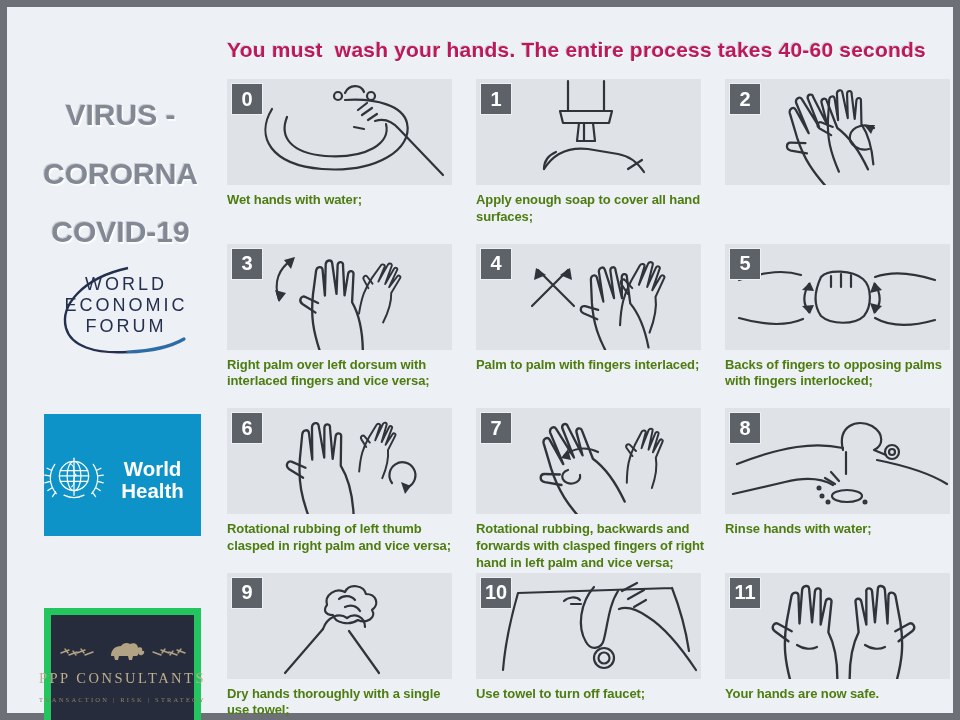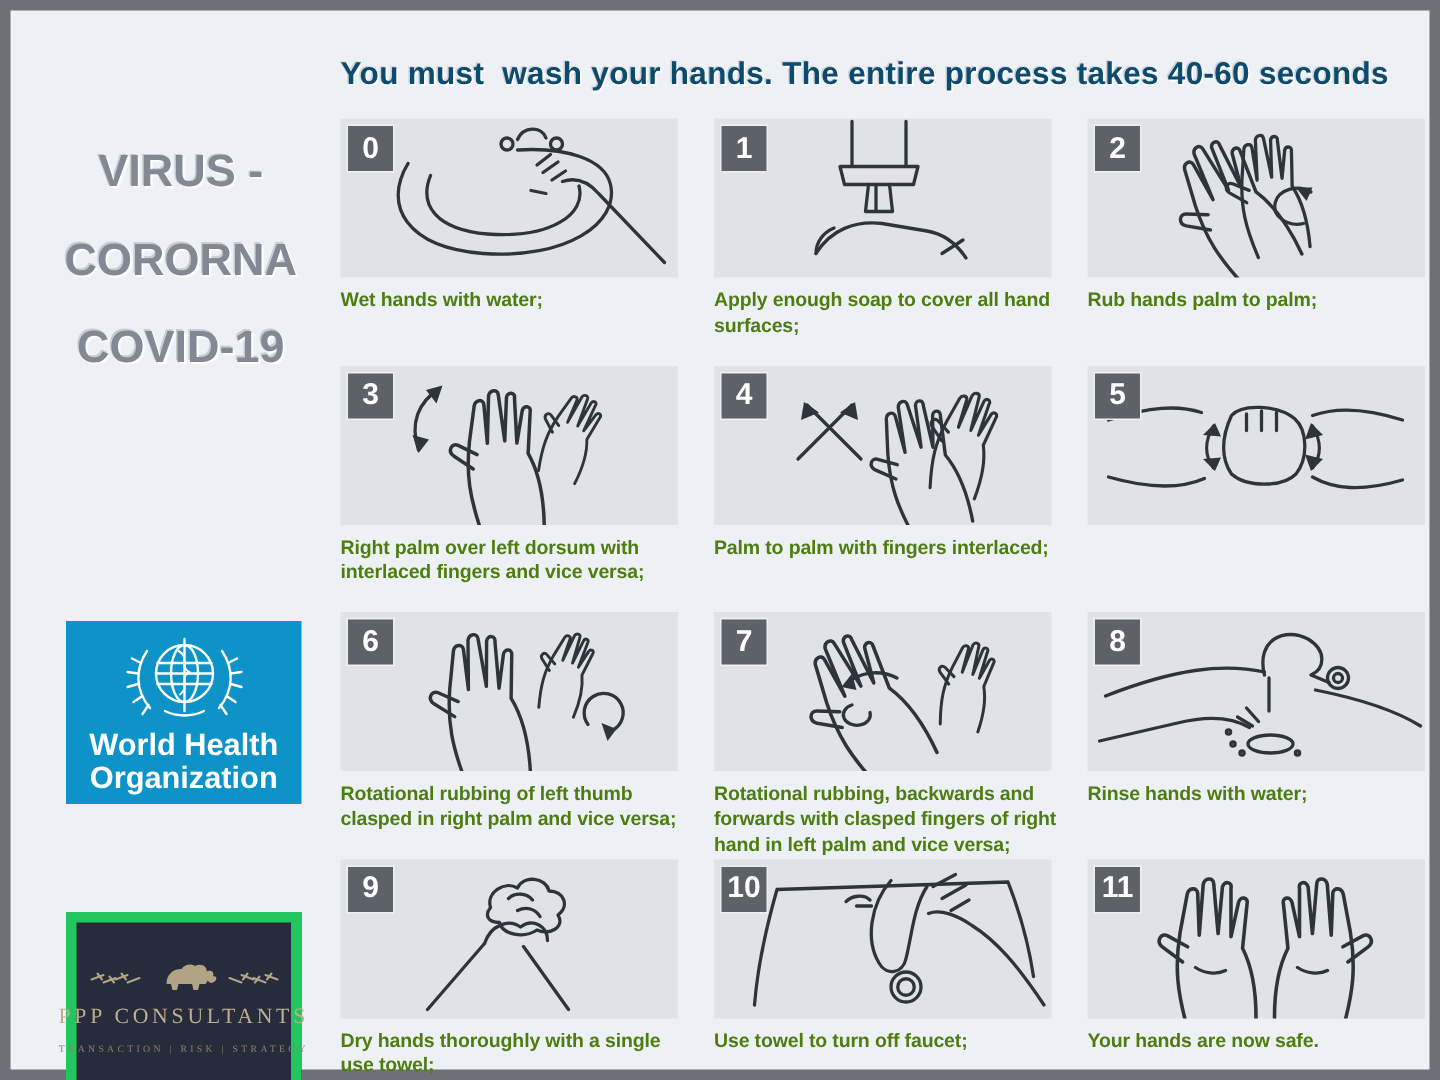--- a/index.html
+++ b/index.html
@@ -2,36 +2,36 @@
 <html><head>
 <meta charset="utf-8">
 <style>
   html,body{margin:0;padding:0;background:#fff;}
   body{width:960px;height:720px;position:relative;overflow:hidden;
        font-family:"Liberation Sans",sans-serif;-webkit-font-smoothing:antialiased;}
   .frame{position:absolute;inset:0;border:7px solid #6d7177;background:#edf0f5;box-sizing:border-box;}
   .slide{position:absolute;inset:7px;background:#edf0f5;}
 
   .main-title{position:absolute;left:205px;right:12px;top:24px;text-align:center;
-    font-size:21px;font-weight:bold;color:#0c4a6e;letter-spacing:.2px;white-space:pre-wrap;
+    font-size:21px;font-weight:bold;color:#be185d;letter-spacing:.2px;white-space:pre-wrap;
     text-shadow:1px 1px 0 #ffffff, -1px -1px 0 rgba(120,125,135,.25);}
 
   
   .corona-heading{position:absolute;left:14px;top:72px;width:185px;text-align:center;
     font-size:30px;font-weight:bold;color:#82889414;color:#828894;line-height:1.95;
     text-shadow:1.5px 1.5px 1px rgba(255,255,255,.95), -1px -1px 0 rgba(90,95,105,.25);}
   .corona-heading div{line-height:1.95;}
 
   .wef-logo{position:absolute;left:28px;top:248px;width:168px;height:100px;}
   .wef-arc{position:absolute;left:0;top:0;width:100%;height:100%;}
   .wef-text{position:absolute;left:0;top:12px;width:100%;text-align:center;
     color:#25304f;font-size:18px;line-height:1.18;letter-spacing:3px;font-weight:400;}
 
   .who-logo{position:absolute;left:30px;top:400px;width:157px;height:122px;background:#0e93c9;
-    display:flex;flex-direction:column;align-items:center;justify-content:flex-start;padding-top:8px;box-sizing:border-box;}
+    display:flex;align-items:center;justify-content:flex-start;padding-top:8px;box-sizing:border-box;}
   .who-text{color:#fff;font-weight:bold;font-size:20.5px;line-height:1.08;text-align:center;margin-top:2px;}
 
   .ppp-logo{position:absolute;left:30px;top:558px;width:157px;height:122px;background:#262c3b;
     display:flex;flex-direction:column;align-items:center;justify-content:center;box-sizing:border-box;
     border:7px solid #22c55e;margin-top:36px;}
   .ppp-emblem{height:30px;margin-bottom:4px;}
   .ppp-name{font-family:"Liberation Serif",serif;color:#bfae8e;font-size:14.5px;letter-spacing:2.5px;white-space:nowrap;}
   .ppp-tagline{font-family:"Liberation Serif",serif;color:#8d8166;font-size:6.5px;letter-spacing:2.2px;margin-top:9px;white-space:nowrap;}
 
   
@@ -64,37 +64,47 @@
 <div class="slide">
 
   <div class="main-title">You must  wash your hands. The entire process takes 40-60 seconds</div>
 
   <div class="corona-heading">
     <div>VIRUS -</div>
     <div>CORORNA</div>
     <div>COVID-19</div>
   </div>
 
+  <div class="wef-logo">
+    <svg class="wef-arc" viewBox="0 0 168 100">
+      <path d="M86,6 C40,16 18,44 24,66 C29,84 52,92 86,90" fill="none" stroke="#25304f" stroke-width="2.4"></path>
+      <path d="M86,90 C110,89 130,84 142,77" fill="none" stroke="#2e6da4" stroke-width="3.2" stroke-linecap="round"></path>
+    </svg>
+    <div class="wef-text">
+      <div>WORLD</div>
+      <div>ECONOMIC</div>
+      <div>FORUM</div>
+    </div>
+  </div>
 
   <div class="who-logo">
     <svg width="78" height="62" viewBox="0 0 78 62">
       <g fill="none" stroke="#ffffff" stroke-width="1.6" stroke-linecap="round">
         <circle cx="39" cy="27" r="19"></circle>
         <ellipse cx="39" cy="27" rx="9" ry="19"></ellipse>
         <path d="M21,20 L57,20 M20,27 L58,27 M21,34 L57,34"></path>
         <path d="M39,4 L39,52"></path>
         <path d="M35,12 C43,16 35,22 42,26 C35,30 43,36 36,41" stroke-width="1.4"></path>
         <path d="M14,12 C6,24 6,38 16,50 M10,20 l-6,-3 M8,27 l-7,-1 M8,34 l-7,2 M11,42 l-6,4 M15,48 l-4,6"></path>
         <path d="M64,12 C72,24 72,38 62,50 M68,20 l6,-3 M70,27 l7,-1 M70,34 l7,2 M67,42 l6,4 M63,48 l4,6"></path>
         <path d="M26,52 C34,56 44,56 52,52"></path>
       </g>
     </svg>
     <div class="who-text">
       <div>World Health</div>
-      <div>Organization</div>
     </div>
   </div>
 
   <div class="ppp-logo">
     <svg class="ppp-emblem" viewBox="0 0 140 30">
       <g stroke="#b3a385" stroke-width="1.4" fill="none" stroke-linecap="round">
         <path d="M8,17 l8,-3 M16,19 l8,-3 M24,17 l8,-3 M32,19 l8,-3 M12,13 l3,4 M20,15 l3,4 M28,13 l3,4"></path>
         <path d="M132,17 l-8,-3 M124,19 l-8,-3 M116,17 l-8,-3 M108,19 l-8,-3 M128,13 l-3,4 M120,15 l-3,4 M112,13 l-3,4"></path>
       </g>
       <g fill="#b3a385" stroke="none">
@@ -141,21 +151,20 @@
     <div class="step">
       <div class="panel">
         <svg class="illo" viewBox="0 0 225 106">
           <use href="#handshape" transform="translate(96,56) rotate(-32) scale(1.35)" stroke-width="1.7"></use>
           <use href="#handshape" transform="translate(122,46) rotate(-12) scale(1.1)" stroke-width="2"></use>
           <path d="M144,70 a15,12 0 1 1 5,-21" stroke-width="3"></path>
           <path class="fillhead" d="M150,46 L139,46 L146,55 Z"></path>
         </svg>
         <div class="badge">2</div>
       </div>
-      <div class="caption">Rub hands palm to palm;</div>
     </div>
 
     <div class="step">
       <div class="panel">
         <svg class="illo" viewBox="0 0 225 106">
           <use href="#handshape" transform="translate(108,58) rotate(-8) scale(1.3)" stroke-width="1.8"></use>
           <use href="#handshape" transform="translate(155,44) rotate(20) scale(0.8)" stroke-width="2.4"></use>
           <path d="M52,56 C46,38 52,24 66,15" stroke-width="3"></path>
           <path class="fillhead" d="M52,58 L48,46 L59,49 Z"></path>
           <path class="fillhead" d="M68,13 L57,16 L64,25 Z"></path>
@@ -188,20 +197,21 @@
           <path d="M106,32 l0,11 M116,30 l0,13 M126,31 l0,12"></path>
           <path d="M84,40 C78,50 78,60 84,68" stroke-width="3"></path>
           <path class="fillhead" d="M85,38 L77,46 L89,47 Z"></path>
           <path class="fillhead" d="M85,70 L77,62 L89,61 Z"></path>
           <path d="M150,40 C156,50 156,60 150,68" stroke-width="3"></path>
           <path class="fillhead" d="M149,38 L145,49 L157,46 Z"></path>
           <path class="fillhead" d="M149,70 L145,59 L157,62 Z"></path>
         </svg>
         <div class="badge">5</div>
       </div>
+      <div class="caption">Backs of fingers to opposing palms with fingers interlocked;</div>
     </div>
 
     <div class="step">
       <div class="panel">
         <svg class="illo" viewBox="0 0 225 106">
           <use href="#handshape" transform="translate(96,58) rotate(-10) scale(1.35)" stroke-width="1.7"></use>
           <use href="#handshape" transform="translate(152,38) rotate(16) scale(0.75)" stroke-width="2.6"></use>
           <path d="M165,75 a13,13 0 1 1 16,4" stroke-width="3"></path>
           <path class="fillhead" d="M184,78 L174,74 L178,86 Z"></path>
         </svg>

